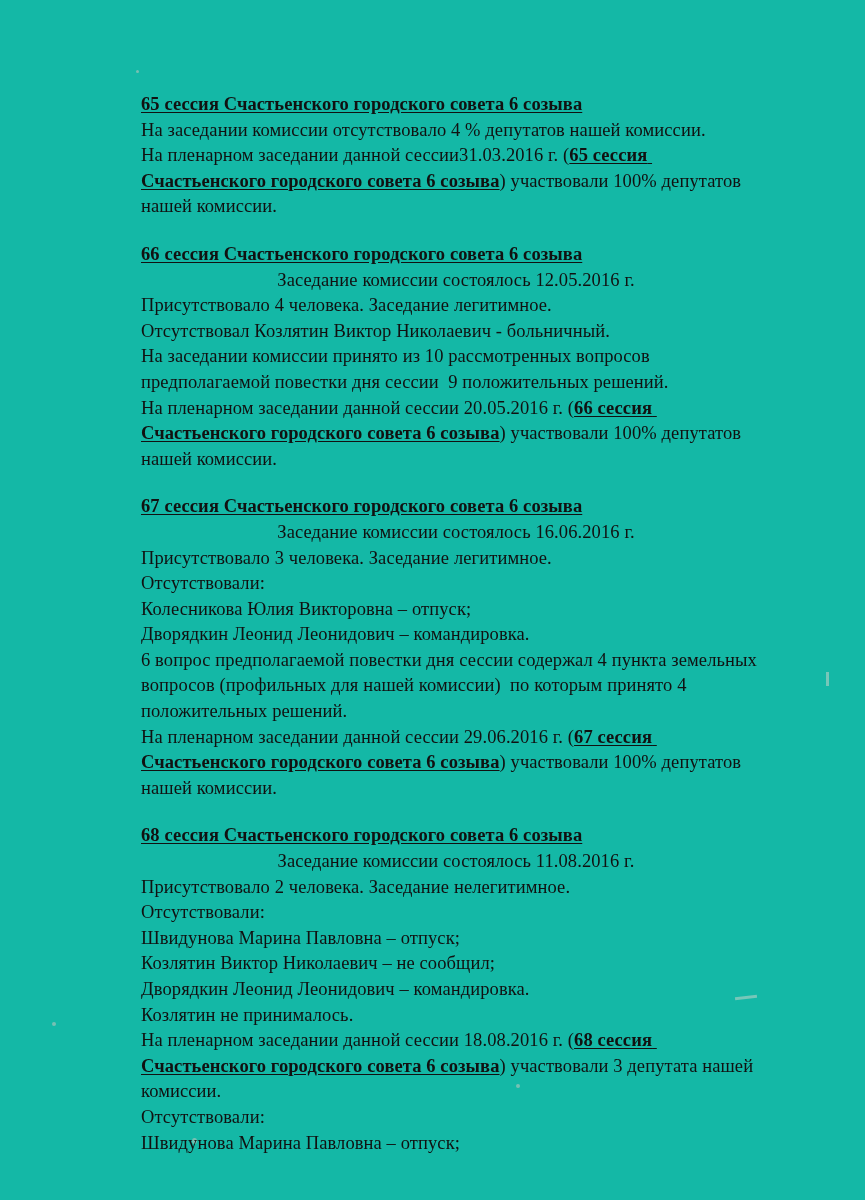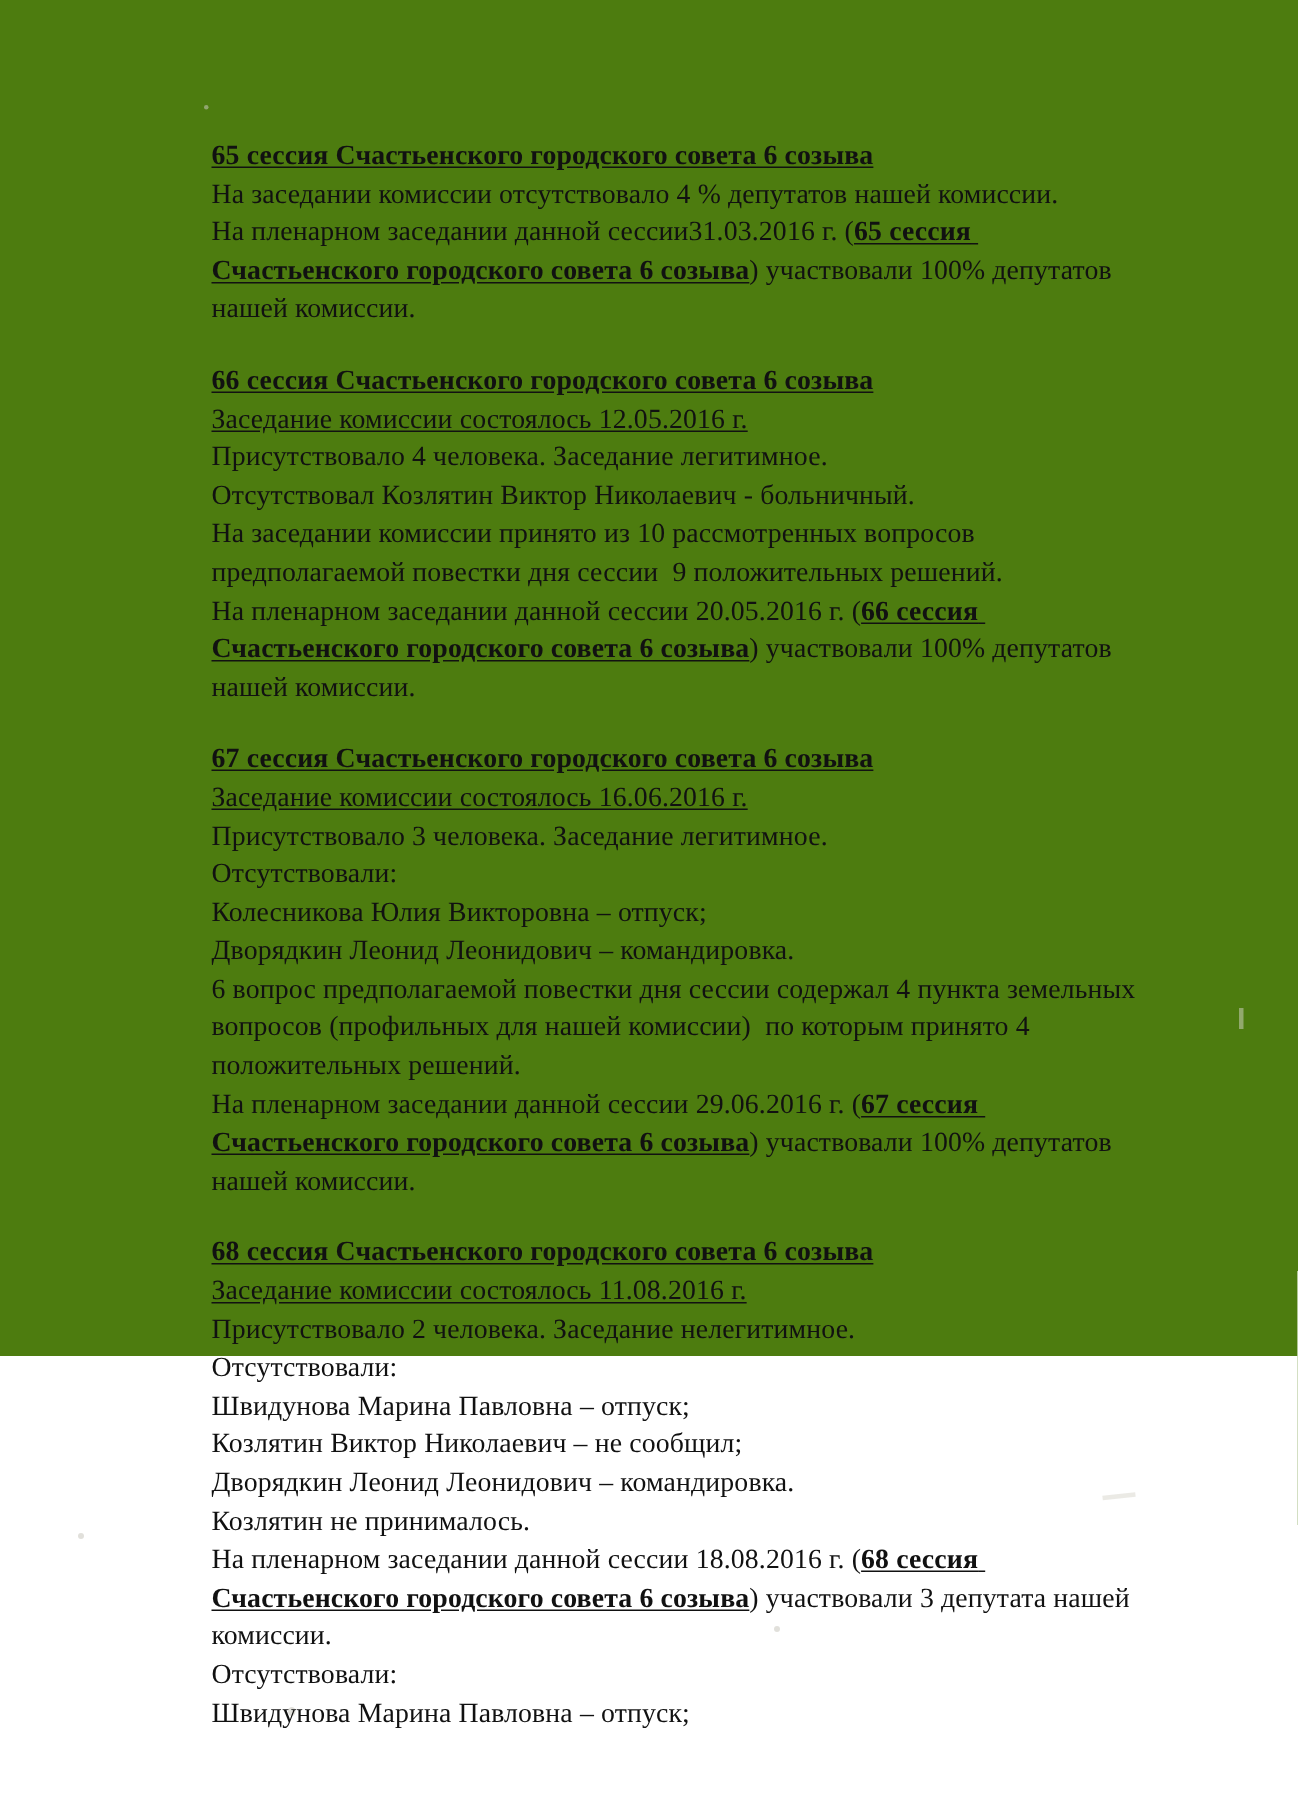--- a/index.html
+++ b/index.html
@@ -12,22 +12,22 @@
     height: 1200px;
     font-family: "Liberation Serif", "DejaVu Serif", serif;
     color: #111111;
     position: relative;
     overflow: hidden;
   }
   .page {
     position: absolute;
     left: 0; top: 0;
     width: 865px;
-    height: 904px;
-    background: #4d7c0f;
+    height: 1200px;
+    background: #14b8a6;
   }
   .content {
     position: absolute;
     left: 141px;
     top: 92px;
     width: 630px;
   }
   .block {
     margin-bottom: 22px;
   }
@@ -38,22 +38,22 @@
     letter-spacing: 0.1px;
     white-space: pre-wrap;
     word-wrap: break-word;
   }
   .heading {
     font-weight: bold;
     text-decoration: underline;
     text-underline-offset: 2px;
   }
   .underline {
-    text-decoration: underline;
     text-underline-offset: 2px;
+    text-align: center;
   }
   .bu { font-weight: bold; text-decoration: underline; text-underline-offset: 2px; }
   
   .speck {
     position: absolute;
     background: #c9c6bd;
     border-radius: 50%;
     opacity: 0.55;
   }
   .smudge {

